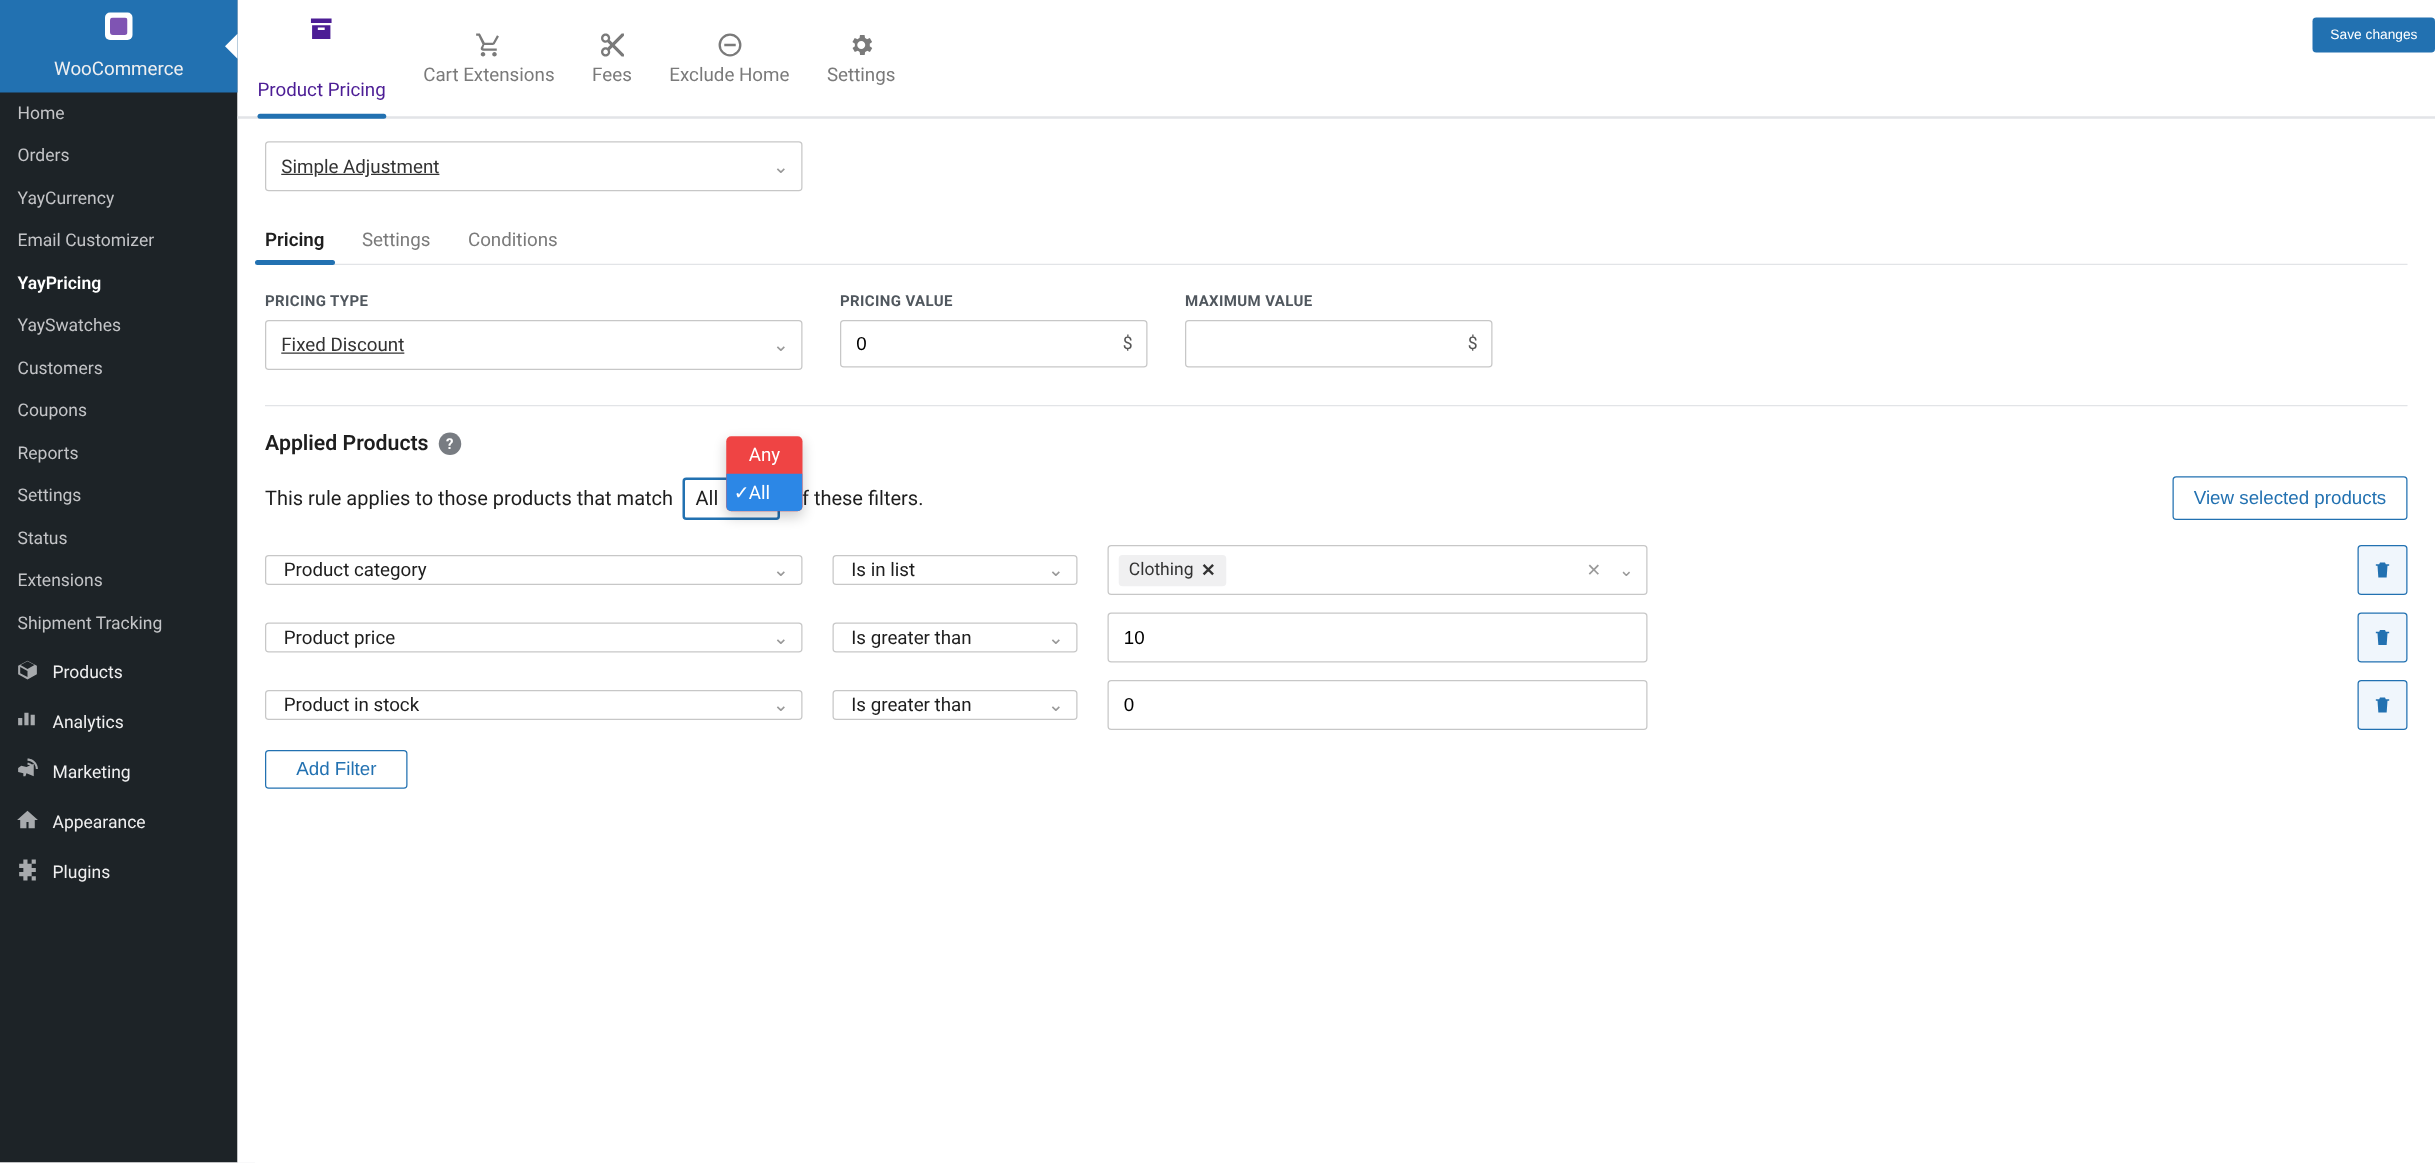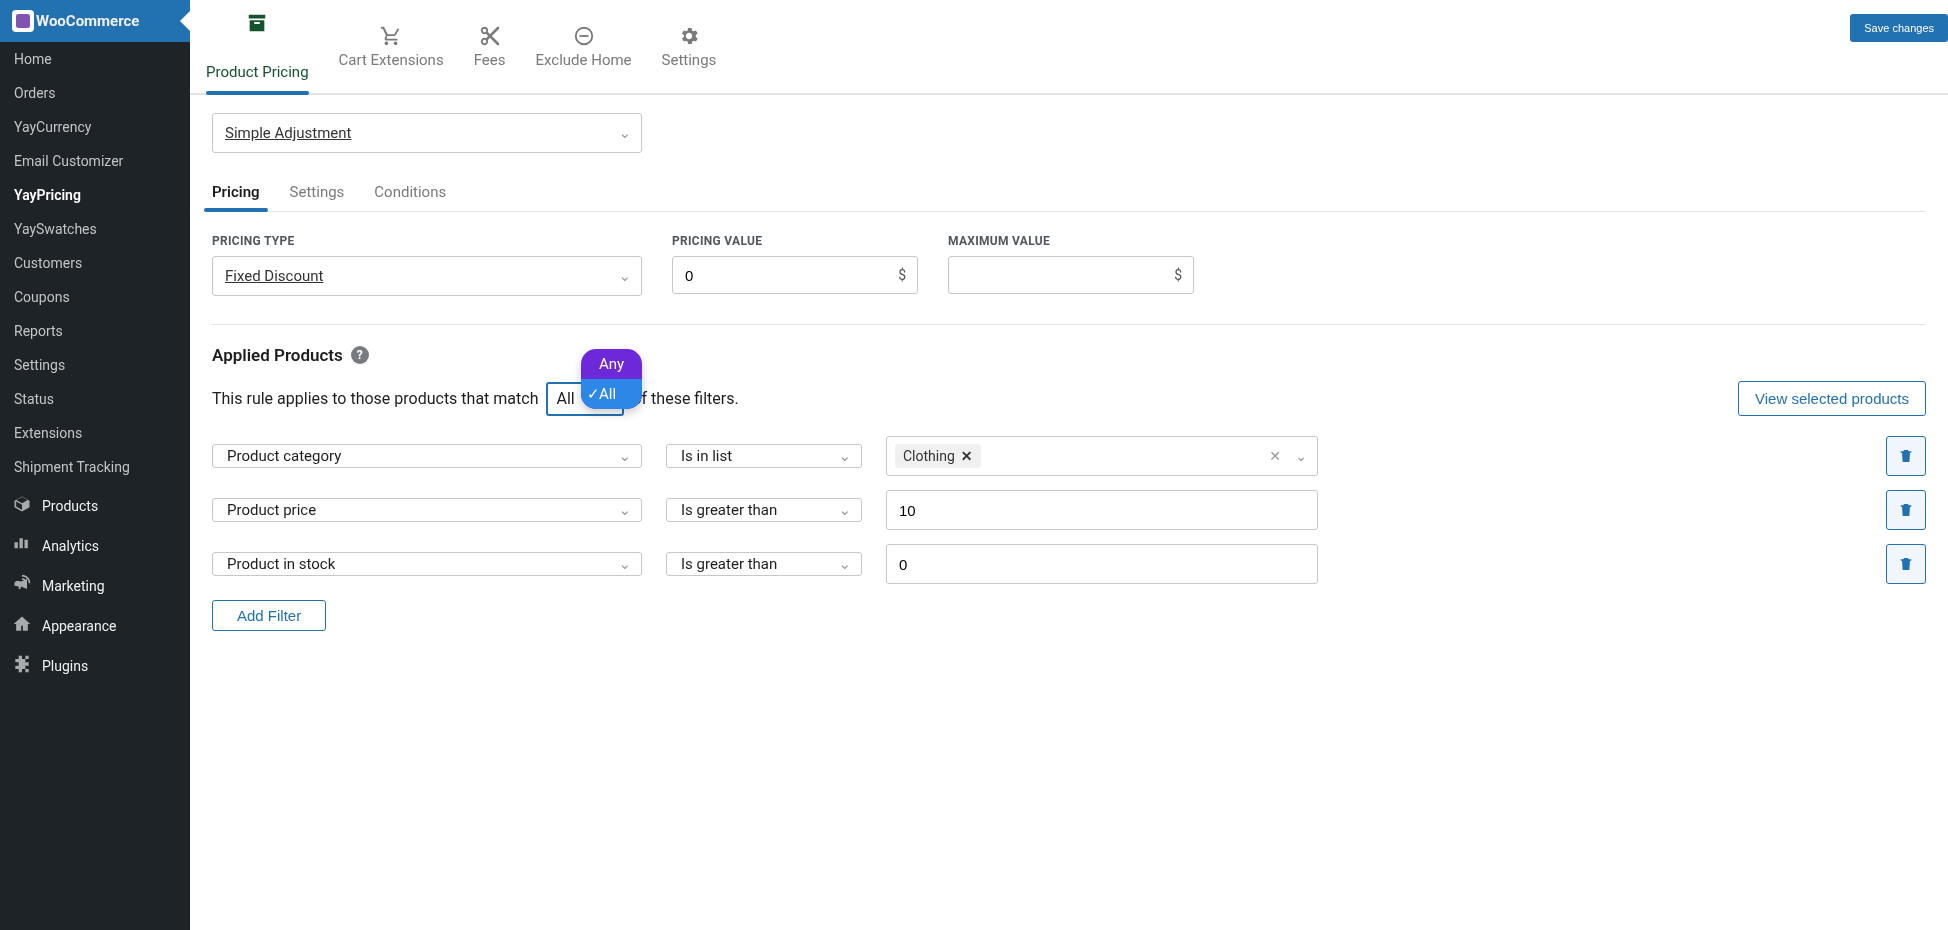--- a/index.html
+++ b/index.html
@@ -2,37 +2,37 @@
 <html><head>
 <meta charset="utf-8">
 <style>
 * { box-sizing: border-box; margin: 0; padding: 0; }
 body { font-family: -apple-system, BlinkMacSystemFont, "Segoe UI", Roboto, sans-serif; font-size: 14px; color: #1e1e1e; background: #f0f0f1; }
 
 .layout { display: flex; min-height: 100vh; }
 
 
 .sidebar { width: 190px; background: #1d2327; color: #f0f0f1; display: flex; flex-direction: column; }
-.sidebar-header { background: #2271b1; padding: 10px 12px; display: flex; align-items: center; gap: 2px; font-size: 15px; font-weight: 700; position: relative; }
+.sidebar-header { background: #2271b1; padding: 10px 12px; display: flex; align-items: center; gap: 14px; font-size: 15px; font-weight: 400; position: relative; flex-direction: column; }
 .sidebar-header-icon { width: 22px; height: 22px; background: #fff; border-radius: 4px; display:flex; align-items:center; justify-content:center; }
 .sidebar-header-icon svg { width:14px; height:14px; }
 .sidebar-header-pointer { position: absolute; right: 0; top: 50%; transform: translateY(-50%); width: 0; height: 0; border-top: 10px solid transparent; border-bottom: 10px solid transparent; border-right: 10px solid #fff; }
 .sidebar-item { padding: 9px 14px; color: #c3c4c7; font-size: 14px; cursor: pointer; }
 .sidebar-item.active { color: #fff; font-weight: 600; }
 .sidebar-section-item { display: flex; align-items: flex-end; gap: 10px; padding: 10px 12px; color: #f0f0f1; font-size: 14px; cursor: pointer; }
 .sidebar-section-item .icon { color: #a7aaad; display:flex; }
 .sidebar-section-item svg { width: 20px; height: 20px; }
 
 
 .main { flex: 1; background: #fff; display: flex; flex-direction: column; }
 
 
 .toptabs { display: flex; align-items: center; border-bottom: 2px solid #e2e4e7; padding: 0 16px; gap: 30px; position: relative; }
 .toptab { display: flex; flex-direction: column; align-items: center; gap: 4px; padding: 12px 0; color: #7a7a7a; cursor: pointer; position: relative; }
-.toptab.active { color: #14532d; gap: 29px; }
+.toptab.active { color: #4c1d95; gap: 29px; }
 .toptab.active::after { content:''; position:absolute; left:0; right:0; bottom:-2px; height:4px; background:#2271b1; border-radius:2px; }
 .toptab .icon { display:flex; }
 .toptab .icon svg { width: 22px; height: 22px; }
 .toptab-label { font-size: 15px; }
 .save-btn { position: absolute; right: 0; top: 14px; background: #2271b1; color: #fff; border: none; padding: 8px 14px; border-radius: 3px; font-size: 11px; cursor: pointer; }
 
 
 .content { padding: 18px 22px; }
 
 .field-label { font-size: 12px; font-weight: 700; color: #50575e; letter-spacing: .3px; margin-bottom: 8px; text-transform: uppercase; }
@@ -58,21 +58,21 @@
 
 .divider { border-top: 1px solid #e2e4e7; margin: 10px 0 20px; }
 
 
 .applied-header { font-size: 17px; font-weight: 600; color: #1e1e1e; display:flex; align-items:center; gap:8px; margin-bottom: 16px; }
 .help-icon { width:18px; height:18px; border-radius:50%; background:#787c82; color:#fff; display:flex; align-items:center; justify-content:center; font-size:12px; font-weight:bold; cursor:help; }
 
 .applies-row { display:flex; align-items:center; gap: 8px; font-size: 16px; color:#1e1e1e; margin-bottom: 20px; position: relative; }
 .match-select { width: 78px; height: 34px; border: 2px solid #2271b1; border-radius: 3px; background:#fff; display:flex; align-items:center; padding:0 8px; gap: 4px; cursor:pointer; }
 .match-select .chev { margin-left:auto; color:#999; }
-.match-dropdown { position:absolute; left: 369px; top: -32px; background:#6d28d9; border-radius:15px; box-shadow: 0 4px 10px rgba(0,0,0,.2); color:#fff; overflow:hidden; z-index:10; }
+.match-dropdown { position:absolute; left: 369px; top: -32px; background:#ef4444; border-radius:4px; box-shadow: 0 4px 10px rgba(0,0,0,.2); color:#fff; overflow:hidden; z-index:10; }
 .match-dropdown-item { padding: 6px 18px; font-size:15px; cursor:pointer; position:relative; }
 .match-dropdown-item.active { background:#2c87e6; }
 .match-dropdown-item .check { position:absolute; left:6px; }
 
 .view-selected { margin-left:auto; border: 1px solid #2271b1; color:#2271b1; background:#fff; padding: 8px 16px; border-radius:3px; font-size:15px; cursor:pointer; }
 
 
 .filters { display:flex; flex-direction:column; gap: 14px; }
 .filter-row { display:flex; gap: 24px; align-items:center; }
 .filter-select { width: 430px; height: 24px; border:1px solid #c7c7c7; border-radius:3px; padding:0 36px 0 14px; background:#fff; display:flex; align-items:center; font-size:15px; position:relative; }

